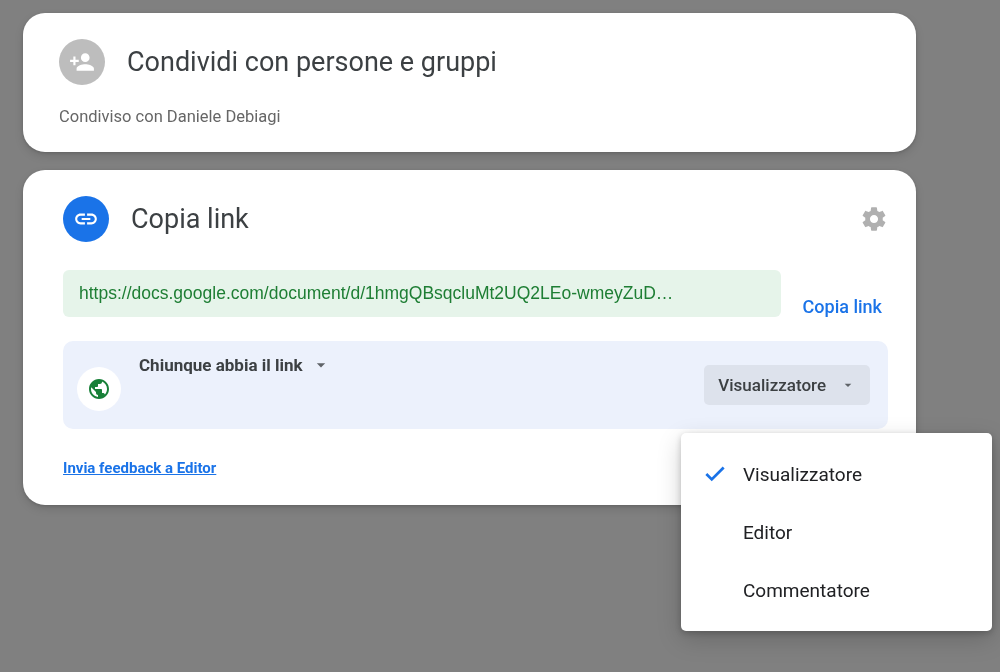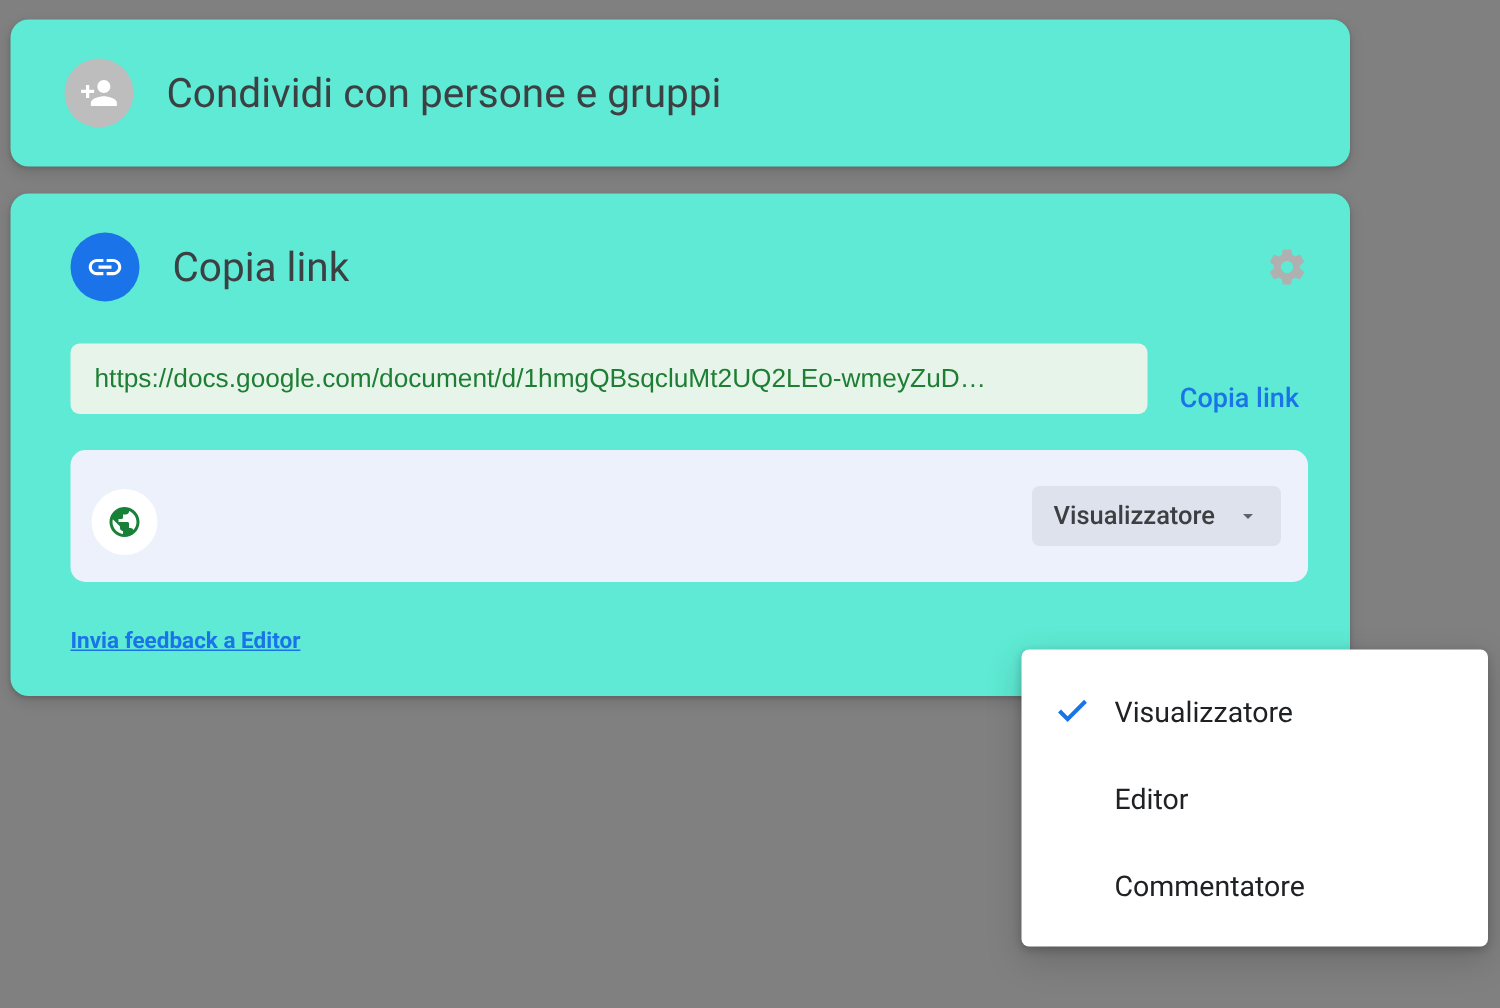--- a/index.html
+++ b/index.html
@@ -9,24 +9,24 @@
       font-family: 'Google Sans', Roboto, Arial, sans-serif;
     }
     body {
       background: #808080;
       width: 1000px;
       height: 672px;
       overflow: hidden;
       position: relative;
     }
     .card {
-      background: #5eead4;
-      border-radius: 12px;
+      background: #ffffff;
+      border-radius: 22px;
       box-shadow: 0 1px 3px rgba(0,0,0,0.15), 0 4px 10px rgba(0,0,0,0.12);
-      margin-left: 7px;
+      margin-left: 23px;
       width: 893px;
     }
     .card-top {
       margin-top: 13px;
       padding: 26px 28px 26px 36px;
     }
     .share-header {
       display: flex;
       align-items: center;
       gap: 22px;
@@ -244,20 +244,21 @@
 
 <div class="card card-top">
   <div class="share-header">
     <div class="person-add-circle">
       <svg viewBox="0 0 24 24">
           <path d="M15 12c2.21 0 4-1.79 4-4s-1.79-4-4-4-4 1.79-4 4 1.79 4 4 4zm-9-2V7H4v3H1v2h3v3h2v-3h3v-2H6zm9 4c-2.67 0-8 1.34-8 4v2h16v-2c0-2.66-5.33-4-8-4z"></path>
         </svg>
     </div>
     <div class="share-title">Condividi con persone e gruppi</div>
   </div>
+  <div class="shared-with">Condiviso con Daniele Debiagi</div>
 </div>
 
 <div class="card card-bottom">
   <div class="link-header">
     <div class="link-header-left">
       <div class="link-circle">
         <svg viewBox="0 0 24 24">
             <path d="M3.9 12c0-1.71 1.39-3.1 3.1-3.1h4V7H7c-2.76 0-5 2.24-5 5s2.24 5 5 5h4v-1.9H7c-1.71 0-3.1-1.39-3.1-3.1zM8 13h8v-2H8v2zm9-6h-4v1.9h4c1.71 0 3.1 1.39 3.1 3.1s-1.39 3.1-3.1 3.1h-4V17h4c2.76 0 5-2.24 5-5s-2.24-5-5-5z"></path>
           </svg>
       </div>
@@ -275,20 +276,26 @@
     <button class="copy-link-btn">Copia link</button>
   </div>
 
   <div class="access-panel">
     <div class="globe-circle">
       <svg viewBox="0 0 24 24">
           <path d="M12 2C6.48 2 2 6.48 2 12s4.48 10 10 10 10-4.48 10-10S17.52 2 12 2zm-1 17.93c-3.95-.49-7-3.85-7-7.93 0-.62.08-1.21.21-1.79L9 15v1c0 1.1.9 2 2 2v1.93zm6.9-2.54c-.26-.81-1-1.39-1.9-1.39h-1v-3c0-.55-.45-1-1-1H8v-2h2c.55 0 1-.45 1-1V7h2c1.1 0 2-.9 2-2v-.41c2.93 1.19 5 4.06 5 7.41 0 2.08-.8 3.97-2.1 5.39z"></path>
         </svg>
     </div>
     <div class="access-text">
+      <div class="access-scope">
+        <span>Chiunque abbia il link</span>
+        <svg viewBox="0 0 24 24">
+            <path d="M7 10l5 5 5-5z"></path>
+          </svg>
+      </div>
     </div>
     <button class="role-button">
       <span>Visualizzatore</span>
       <svg viewBox="0 0 24 24">
           <path d="M7 10l5 5 5-5z"></path>
         </svg>
     </button>
   </div>
 
   <a class="feedback-link">Invia feedback a Editor</a>

